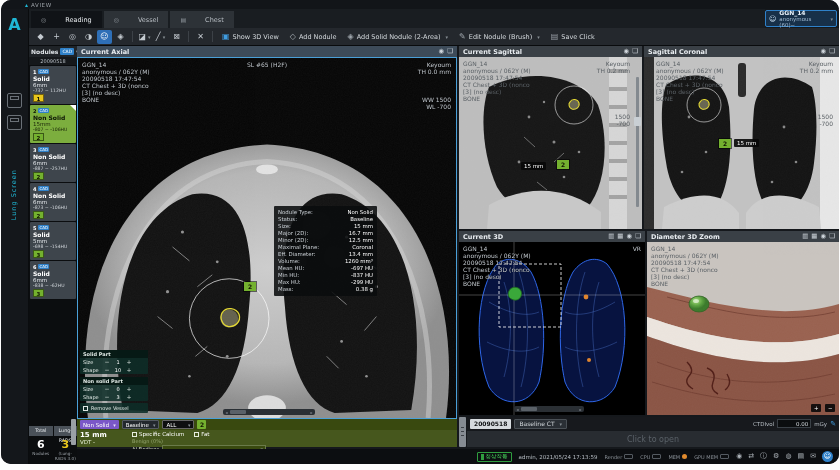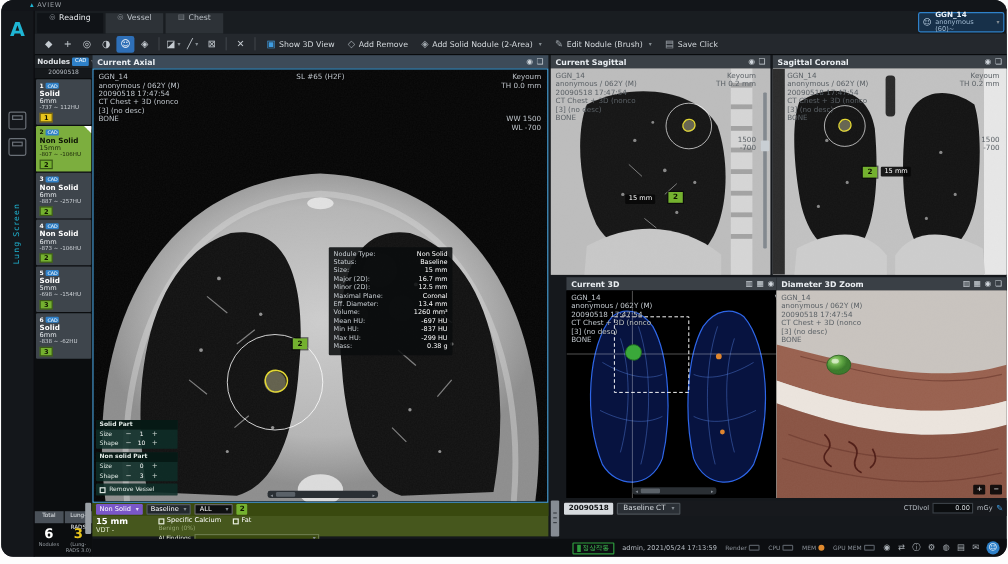--- a/index.html
+++ b/index.html
@@ -21,21 +21,21 @@
   .rail-logo{position:absolute;left:4px;top:5px;width:19px;height:22px;color:#1fb6d4;
     font-size:16px;font-weight:bold;text-align:center;line-height:22px}
   .rail-icon{position:absolute;left:6px;width:15px;height:15px;border:1px solid #6a7077;border-radius:2px}
   .rail-icon:after{content:"";position:absolute;left:2px;top:2px;right:2px;bottom:7px;border:1px solid #6a7077}
   .rail-vtext{position:absolute;left:9px;top:160px;writing-mode:vertical-rl;transform:rotate(180deg);
     color:#1fb6d4;font-size:6.5px;letter-spacing:1px}
 
   
   .tabbar{left:28px;top:9px;right:74px;height:19px;background:#191d21;display:flex;
     align-items:stretch;gap:2px;padding:2px 0 0 2px}
-  .tab{display:flex;gap:3px;padding:0 10px;background:#2d3237;color:#b9bfc5;font-size:6.5px}
+  .tab{display:flex;align-items:center;gap:19px;padding:0 10px;background:#2d3237;color:#b9bfc5;font-size:6.5px}
   .tab.active{background:#101317;color:#e8ecef}
   .tab-icon{font-size:6px;color:#8f969c}
 
   
   .pchip{right:2px;top:10px;width:72px;height:17px;border:1px solid #2f81c9;background:#173049;
     border-radius:2px;display:flex;align-items:center;gap:3px;padding:0 3px}
   .pchip .pico{color:#cfe3f5;font-size:7px}
   .pchip .pl1{font-size:6px;font-weight:bold;color:#eaf3fb;line-height:7px}
   .pchip .pl2{font-size:5.5px;color:#9fb8cf;line-height:6px}
   .pchip .caret{margin-left:auto}
@@ -267,21 +267,21 @@
           </div>
           <div class="tsep"></div>
         </div>
     <div class="tgroup">
           <div class="tbtn primary">
             <span class="bicon">▣</span>
             <span class="blabel">Show 3D View</span>
           </div>
           <div class="tbtn">
             <span class="bicon">◇</span>
-            <span class="blabel">Add Remove</span>
+            <span class="blabel">Add Nodule</span>
           </div>
           <div class="tbtn">
             <span class="bicon">◈</span>
             <span class="blabel">Add Solid Nodule (2-Area)</span>
             <span class="caret">▾</span>
           </div>
           <div class="tbtn">
             <span class="bicon">✎</span>
             <span class="blabel">Edit Nodule (Brush)</span>
             <span class="caret">▾</span>
@@ -708,21 +708,21 @@
       </div>
       <div class="ov dark right" style="right:6px;top:56px">
         <div class="ovline">1500</div>
         <div class="ovline">-700</div>
       </div>
       <div class="mbadge" style="left:75px;top:82px">2</div>
       <div class="mchip" style="left:90px;top:82px">15 mm</div>
     </div>
   </div>
 
-  <div class="abs vp" style="left:471px;top:231px;width:186px;height:184px">
+  <div class="abs vp" style="left:458px;top:231px;width:186px;height:184px">
     <div class="vp-header">
       <span class="vp-title">Current 3D</span>
       <span class="vp-hicon">▥</span>
       <span class="vp-hicon">▦</span>
       <span class="vp-hicon">◉</span>
       <span class="vp-hicon">❏</span>
     </div>
     <div class="vp-body" style="height:173px">
       <svg viewBox="0 0 186 173" preserveAspectRatio="none">
         <rect width="186" height="173" fill="#000"></rect>
@@ -822,20 +822,23 @@
         <span>Baseline CT</span>
         <span class="caret">▾</span>
       </span>
       <span class="tl-right">
         <span class="tl-ctdilabel">CTDIvol</span>
         <span class="tl-input">0.00</span>
         <span class="tl-unit">mGy</span>
         <span class="tl-edit">✎</span>
       </span>
     </div>
+    <div class="tl-body">
+      <span class="tl-empty">Click to open</span>
+    </div>
   </div>
 
   <div class="abs statusbar">
     <span class="sb-health">
       <b></b>
       <span>정상작동</span>
     </span>
     <span class="sb-session">admin, 2021/05/24 17:13:59</span>
     <span class="sb-meter">
       <span>Render</span>

